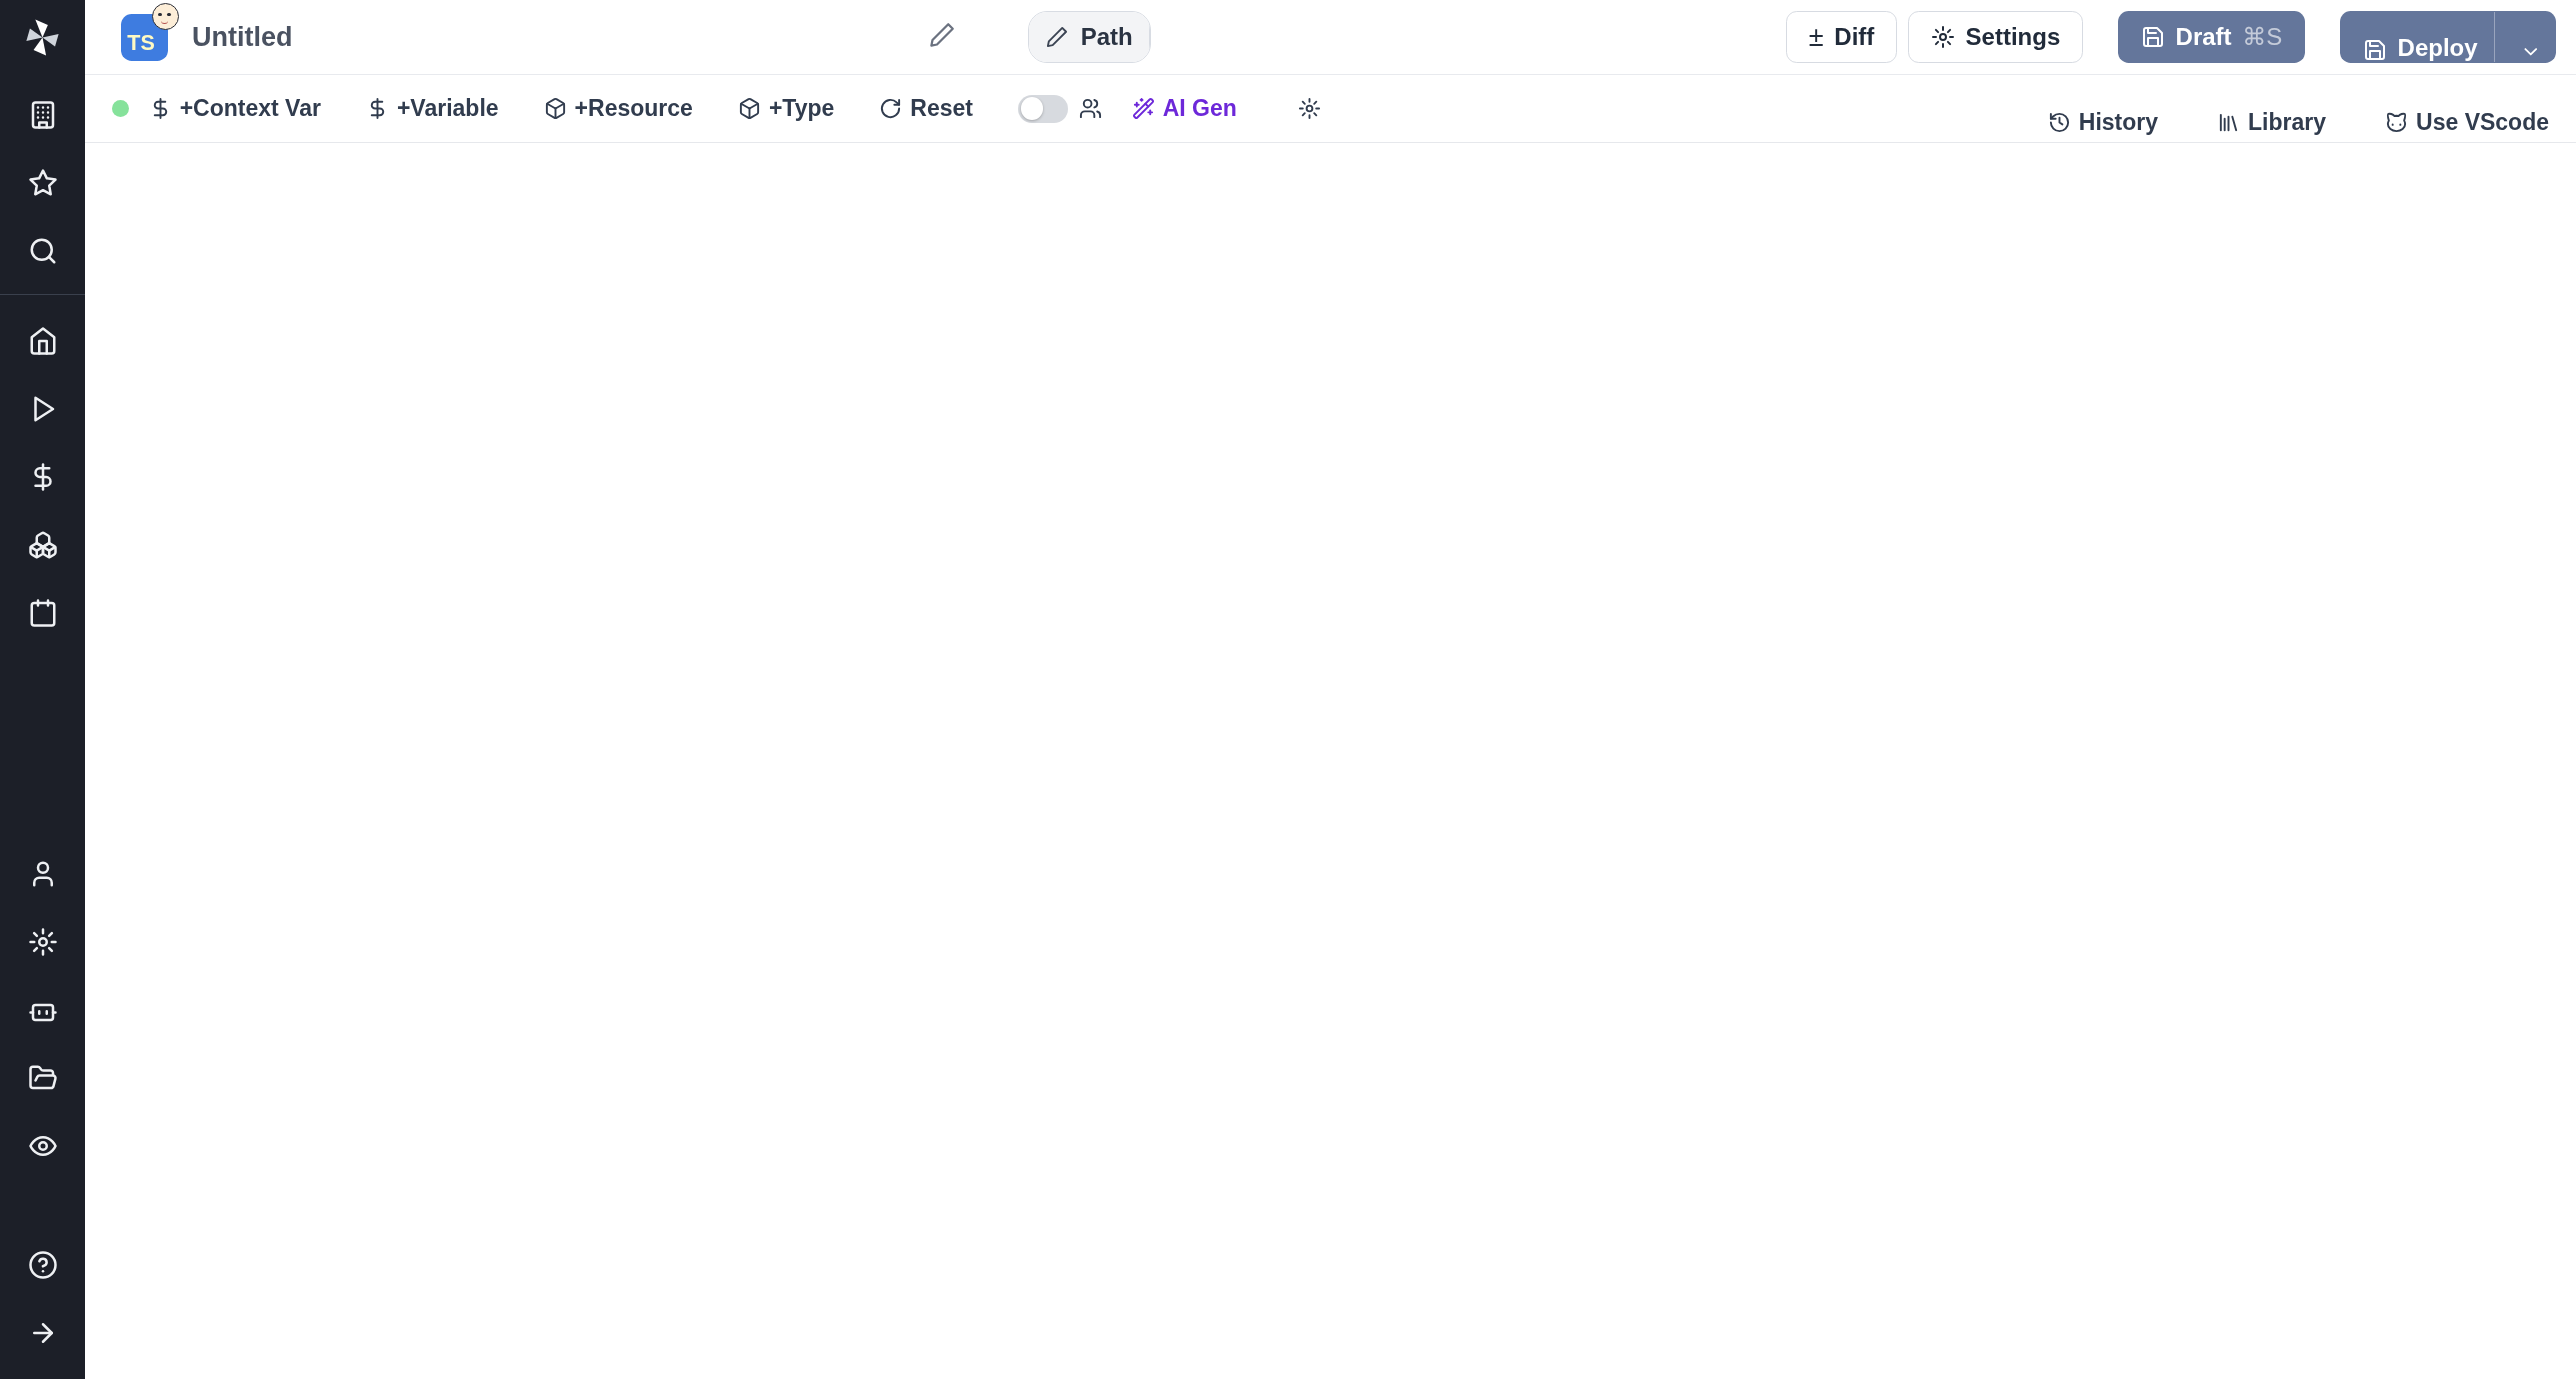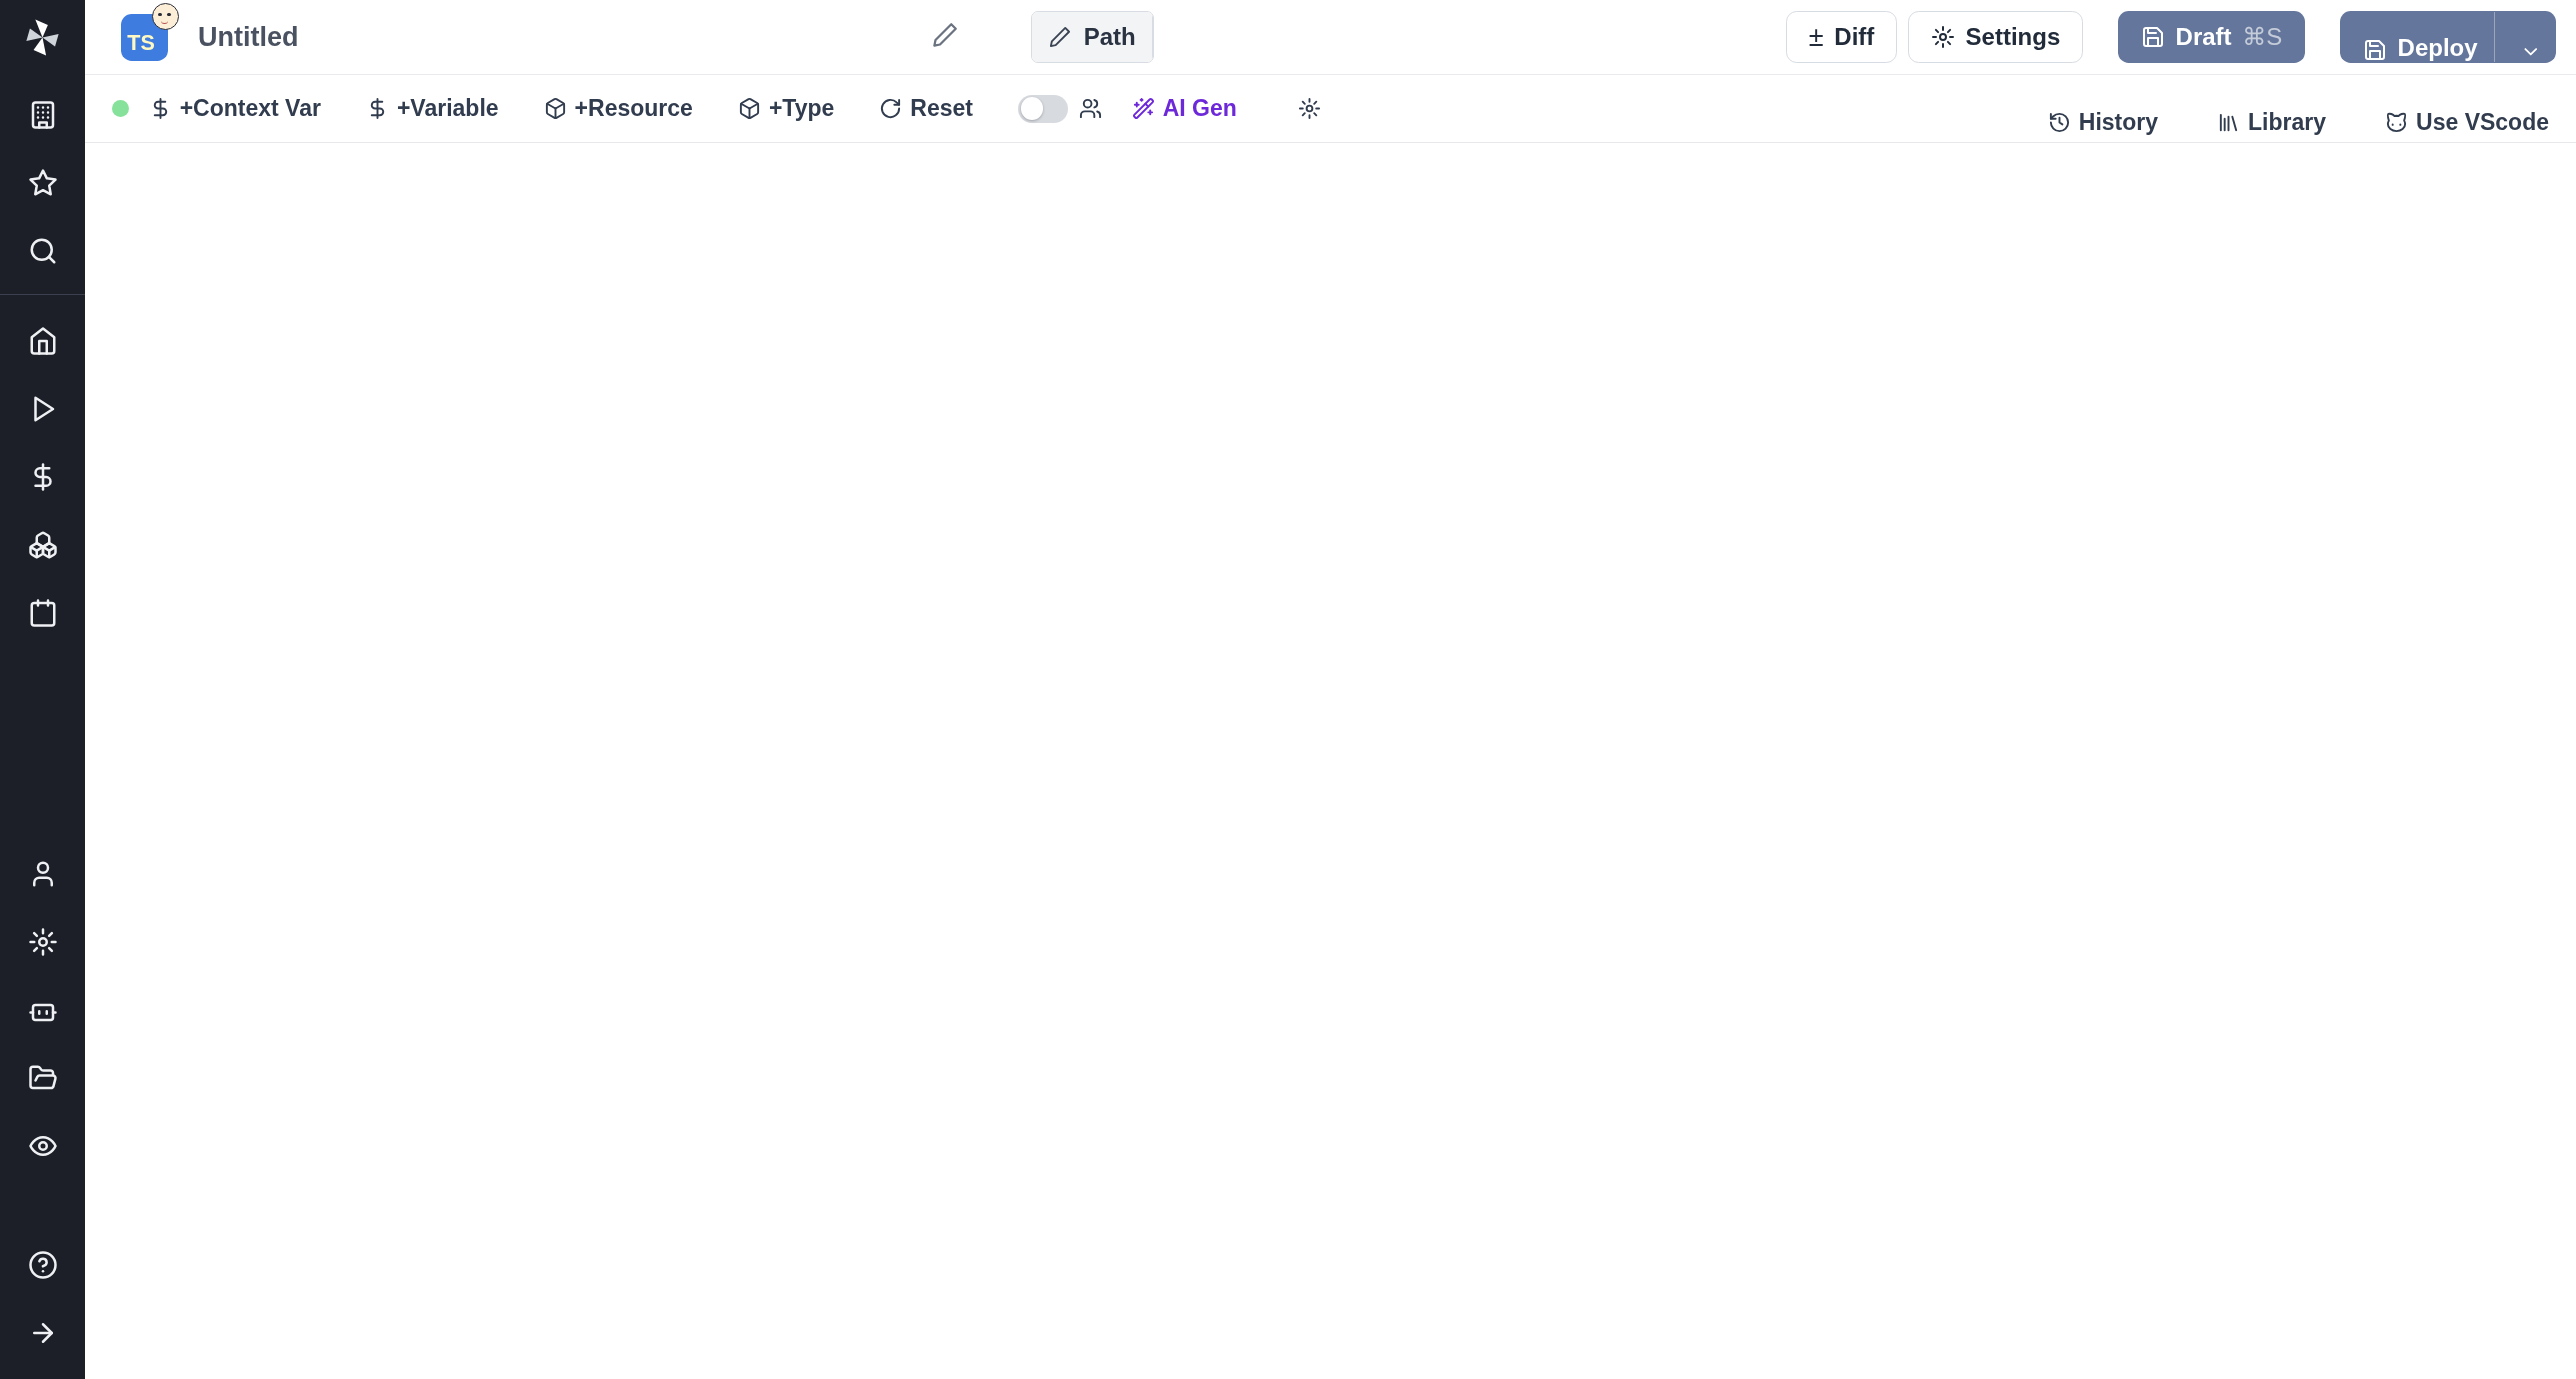--- a/index.html
+++ b/index.html
@@ -23,25 +23,25 @@
   
   .topbar { height:75px; display:flex; align-items:center; border-bottom:0.9px solid #e8eaee; background:#fff; padding:0 19.7px 0 36px; }
   .ts-badge { position:relative; width:47px; height:47px; background:#3e7ce0; border-radius:10.7px; color:#fef9c3;
               display:flex; align-items:flex-end; justify-content:flex-start; padding:0 0 4.5px 6.3px;
               font-weight:700; font-size:21.5px; }
   .ts-emoji { position:absolute; top:-10.7px; right:-10.7px; width:27px; height:27px; background:#fdeed8;
               border-radius:50%; border:1.8px solid #2a2d36; }
   .ts-emoji:before { content:""; position:absolute; left:5.4px; top:9px; width:3.6px; height:3.6px; border-radius:50%; background:#2a2d36;
                      box-shadow:9px 0 0 #2a2d36; }
   .ts-emoji:after { content:""; position:absolute; left:8px; top:16px; width:7.2px; height:3.6px; border-bottom:1.8px solid #b5504d; border-radius:0 0 7.2px 7.2px; }
-  .doc-title { margin-left:30px; font-size:27px; font-weight:600; color:#4a5261; }
+  .doc-title { margin-left:24px; font-size:27px; font-weight:600; color:#4a5261; }
   .edit-pencil { margin-left:auto; color:#6b7280; }
   .edit-pencil svg { width:27px; height:27px; }
   .path-pill { margin-left:73px; height:52px; display:flex; align-items:stretch; border:0.9px solid #d8dce3;
-               border-radius:7px; overflow:hidden; background:#fff; }
+               border-radius:19px; overflow:hidden; background:#fff; }
   .path-left { display:flex; align-items:center; gap:12.5px; background:#f3f4f6; padding:0 16px;
                border-right:0.9px solid #d8dce3; font-size:24px; font-weight:600; color:#2a3342; }
   .path-left svg { width:23px; height:23px; color:#3c4554; }
   .path-value { display:flex; align-items:center; padding:0 18px; font-size:24px; color:#1d2530; }
   .tb-buttons { margin-left:auto; display:flex; align-items:center; gap:11.6px; }
   .btn { height:52px; border-radius:10.7px; display:flex; align-items:center; gap:10.7px; padding:0 21.5px;
          font-size:24px; font-weight:600; cursor:pointer; border:0.9px solid transparent; }
   .btn svg { width:24px; height:24px; }
   .btn-light { background:#fff; border-color:#d7dbe2; color:#212b3a; }
   .btn-slate { background:#64769b; color:#fff;margin-left:24px; }

